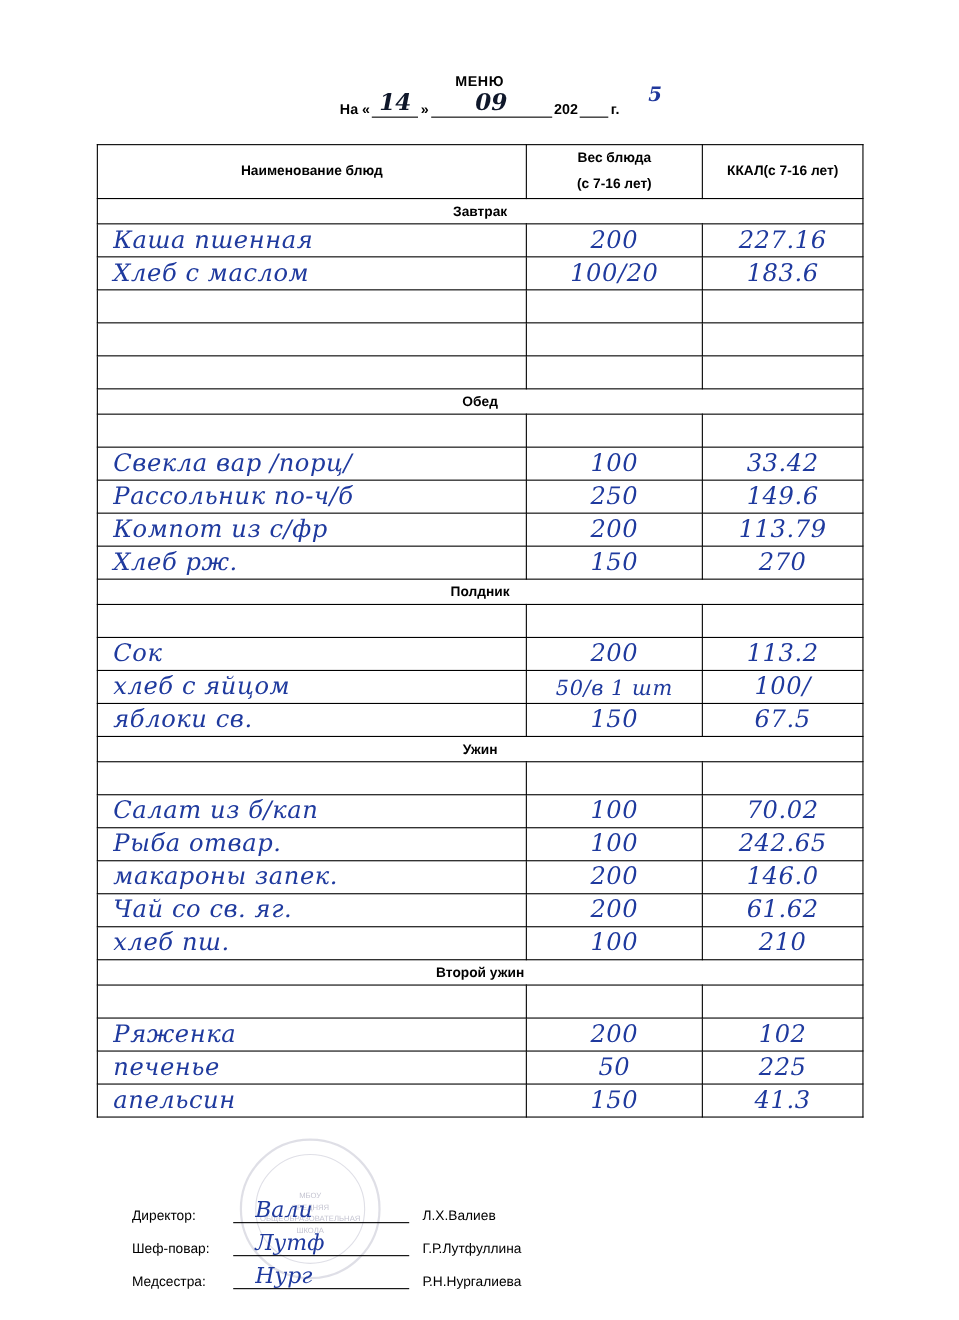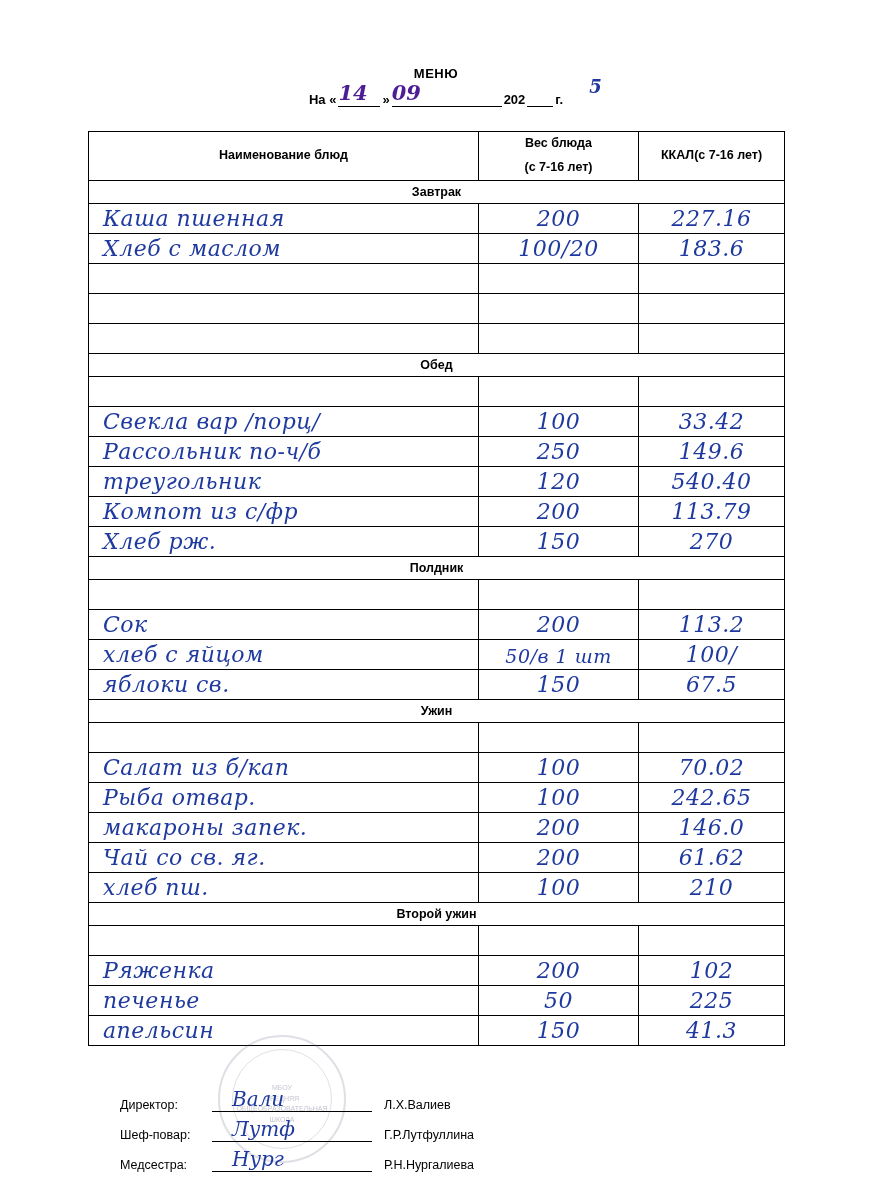--- a/index.html
+++ b/index.html
@@ -47,25 +47,25 @@
     position: relative;
     height: 17px;
   }
   .b-day { width: 42px; }
   .b-month { width: 110px; }
   .b-year { width: 26px; }
   .hand-in-blank {
     position: absolute;
     left: 0; right: 0;
     bottom: 1px;
-    text-align: left;
+    text-align: center;
     font-family: "DejaVu Serif", serif;
     font-style: italic;
     font-size: 21px;
-    color: #4c1d95;
+    color: #0f172a;
     white-space: nowrap;
   }
   .hand-year {
     position: absolute;
     left: 62px; top: -14px;
     font-family: "DejaVu Serif", serif;
     font-style: italic;
     font-size: 18px;
     color: #20389c;
   }
@@ -285,31 +285,20 @@
           </td>
         <td>
             <span class="hw center">250</span>
           </td>
         <td>
             <span class="hw center">149.6</span>
           </td>
       </tr>
       <tr class="dish-row">
         <td>
-            <span class="hw">треугольник</span>
-          </td>
-        <td>
-            <span class="hw center">120</span>
-          </td>
-        <td>
-            <span class="hw center">540.40</span>
-          </td>
-      </tr>
-      <tr class="dish-row">
-        <td>
             <span class="hw">Компот из с/фр</span>
           </td>
         <td>
             <span class="hw center">200</span>
           </td>
         <td>
             <span class="hw center">113.79</span>
           </td>
       </tr>
       <tr class="dish-row">

